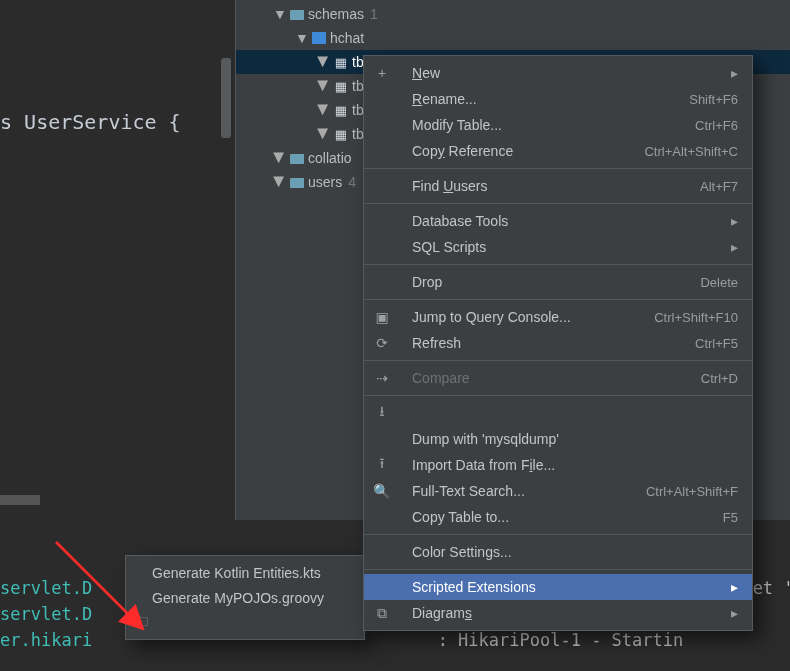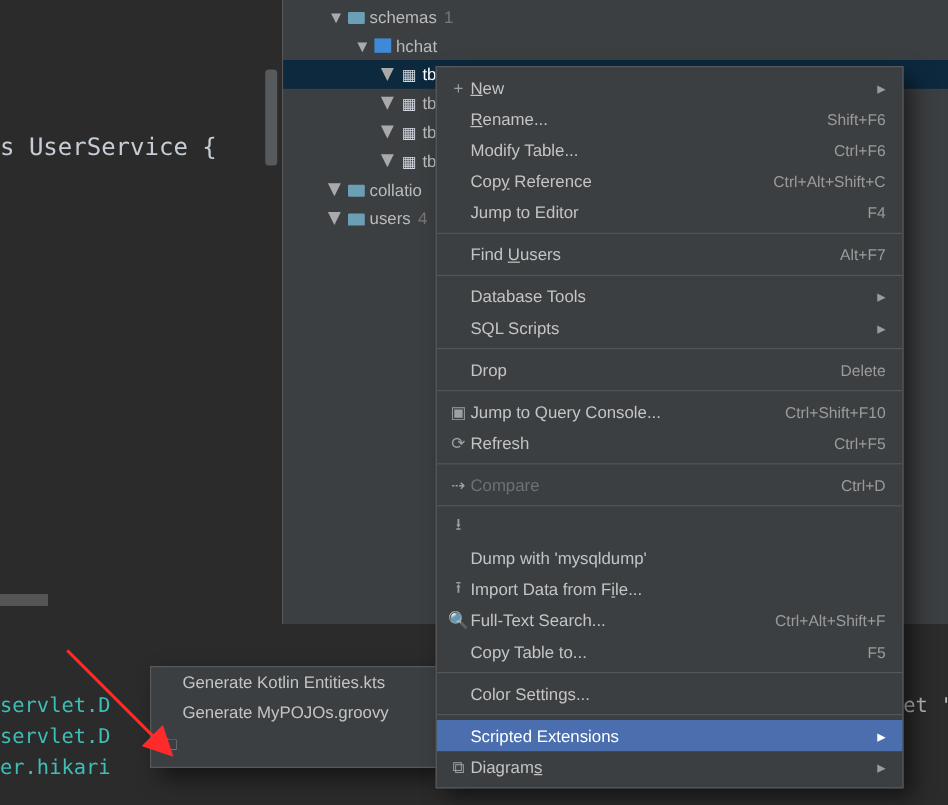--- a/index.html
+++ b/index.html
@@ -100,21 +100,21 @@
     padding: 0 14px 0 8px;
     color: #c4c4c4;
     position: relative;
   }
   .menu .row.sel { background: #4b6eaf; color: #fff; align-items: center; }
   .menu .row.disabled { color: #6e7173; }
   .menu .ic {
     width: 20px; text-align: center; display: inline-block;
     color: #9ba0a3; font-size: 14px;
   }
-  .menu .lbl { flex: 1; }
+  .menu .lbl { flex: 1; margin-left: 20px; }
   .menu .lbl .ul { text-decoration: underline; }
   .menu .sc { color: #9b9b9b; font-size: 13px; }
   .menu .sub { color: #9b9b9b; }
   .menu .row.sel .sub { color: #fff; }
   .menu hr.div {
     border: none;
     border-top: 1px solid #515658;
     margin: 4px 0;
   }
 
@@ -124,20 +124,21 @@
     left: 125px; top: 555px;
     width: 240px;
     background: #3c3f41;
     border: 1px solid #565a5c;
     box-shadow: 8px 8px 18px rgba(0,0,0,.55);
     z-index: 100;
     padding: 4px 0;
   }
   .submenu .row {
     display: flex;
+    align-items: center;
     height: 25px;
     padding: 0 10px 0 8px;
     color: #c4c4c4;
     white-space: nowrap;
   }
   .submenu .row.sel { background: #4b6eaf; color: #fff; }
 
   
   .sb-thumb {
     position: absolute;
@@ -261,25 +262,20 @@
   </div>
   <div class="row">
     <span class="ic"></span>
     <span class="lbl">Modify Table...</span>
     <span class="sc">Ctrl+F6</span>
   </div>
   <div class="row">
     <span class="ic"></span>
     <span class="lbl"><span>Cop</span><span class="ul">y</span><span> Reference</span></span>
     <span class="sc">Ctrl+Alt+Shift+C</span>
-  </div>
-  <div class="row">
-    <span class="ic"></span>
-    <span class="lbl">Jump to Editor</span>
-    <span class="sc">F4</span>
   </div>
   <hr class="div">
   <div class="row">
     <span class="ic"></span>
     <span class="lbl"><span>Find </span><span class="ul">U</span><span>users</span></span>
     <span class="sc">Alt+F7</span>
   </div>
   <hr class="div">
   <div class="row">
     <span class="ic"></span>

